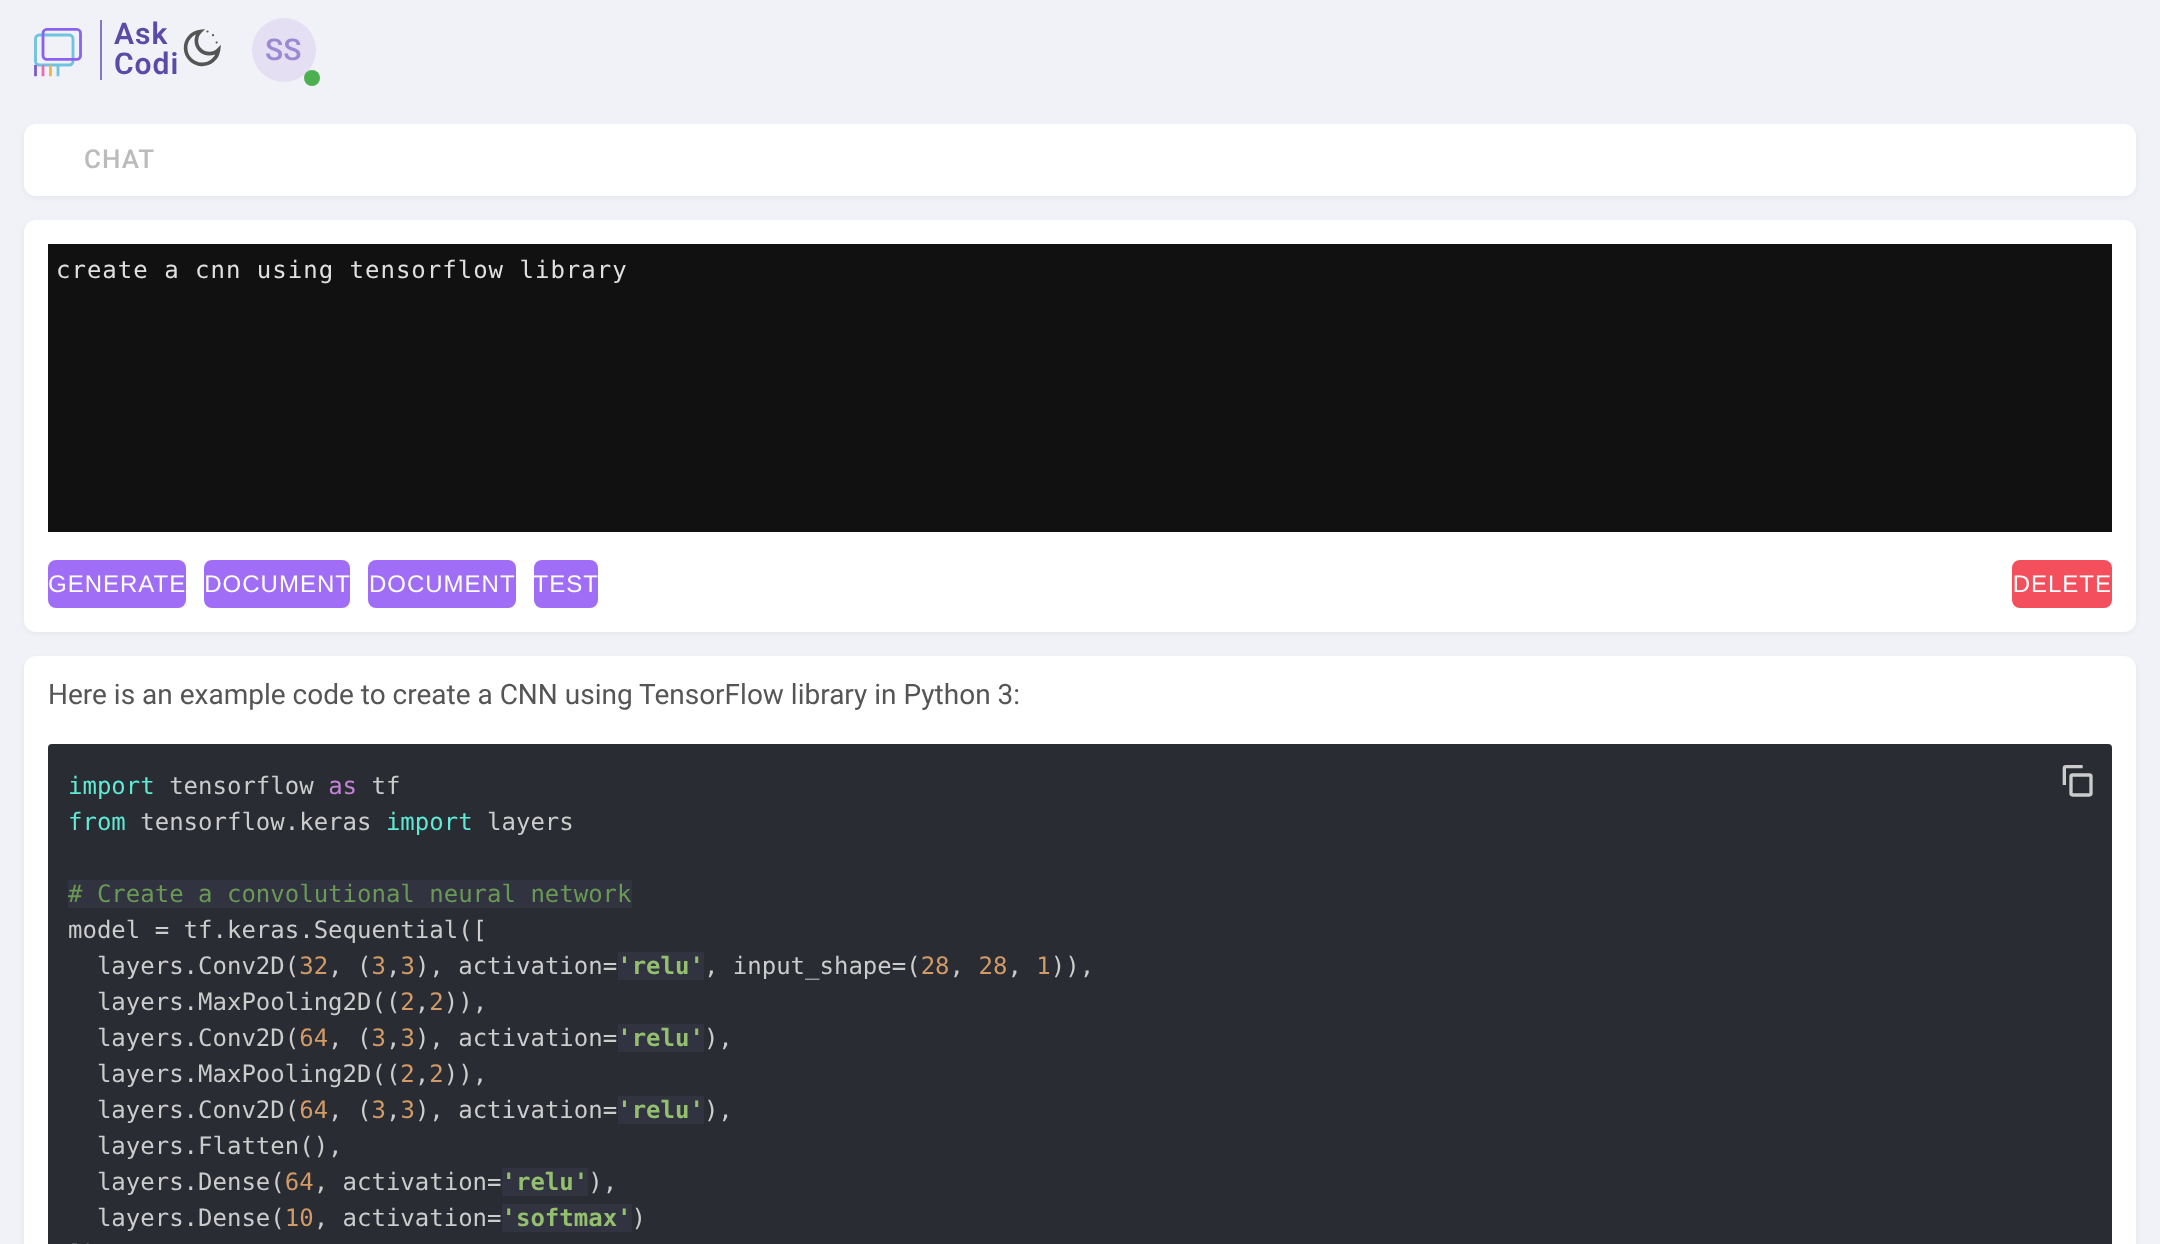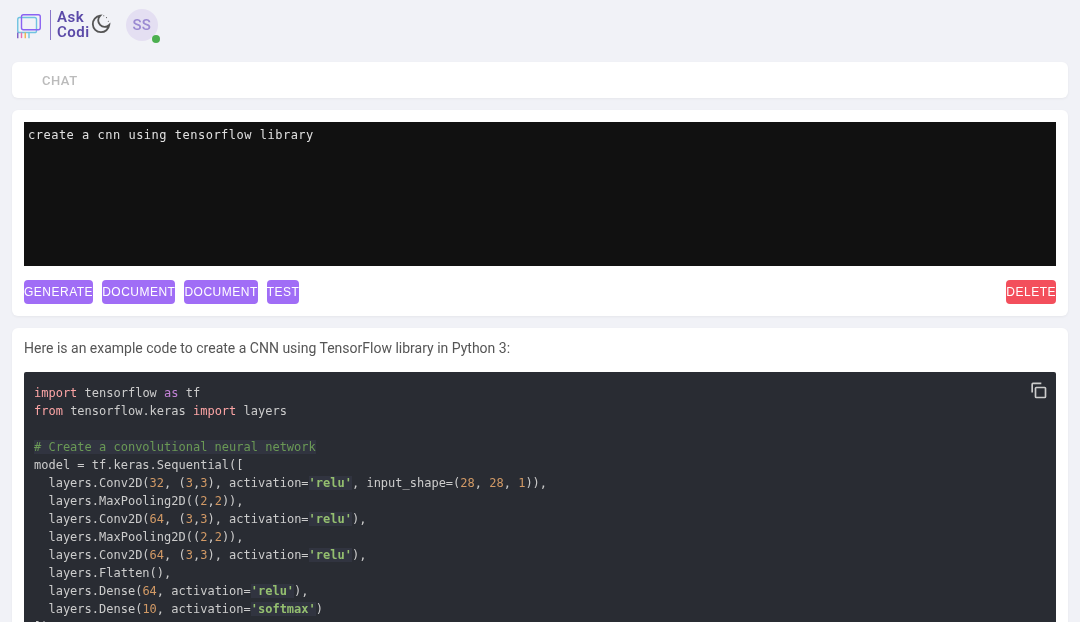--- a/index.html
+++ b/index.html
@@ -174,21 +174,21 @@
     color: #ccc;
     cursor: pointer;
   }
   pre.code {
     font-family: ui-monospace, SFMono-Regular, Menlo, Consolas, monospace;
     font-size: 12px;
     line-height: 1.5;
     color: #ccc;
     white-space: pre;
   }
-  .k-import { color: #fca5a5; }
+  .k-import { color: #5eead4; }
   .k-as { color: #c483d8; }
   .k-str { color: #94bf6f; background: #313440; font-weight: bold; }
   .k-num { color: #d29a66; }
   .k-cmt { color: #6a9955; background: #313440; }
 
 </style>
 </head>
 <body>
 
 <div class="header">

